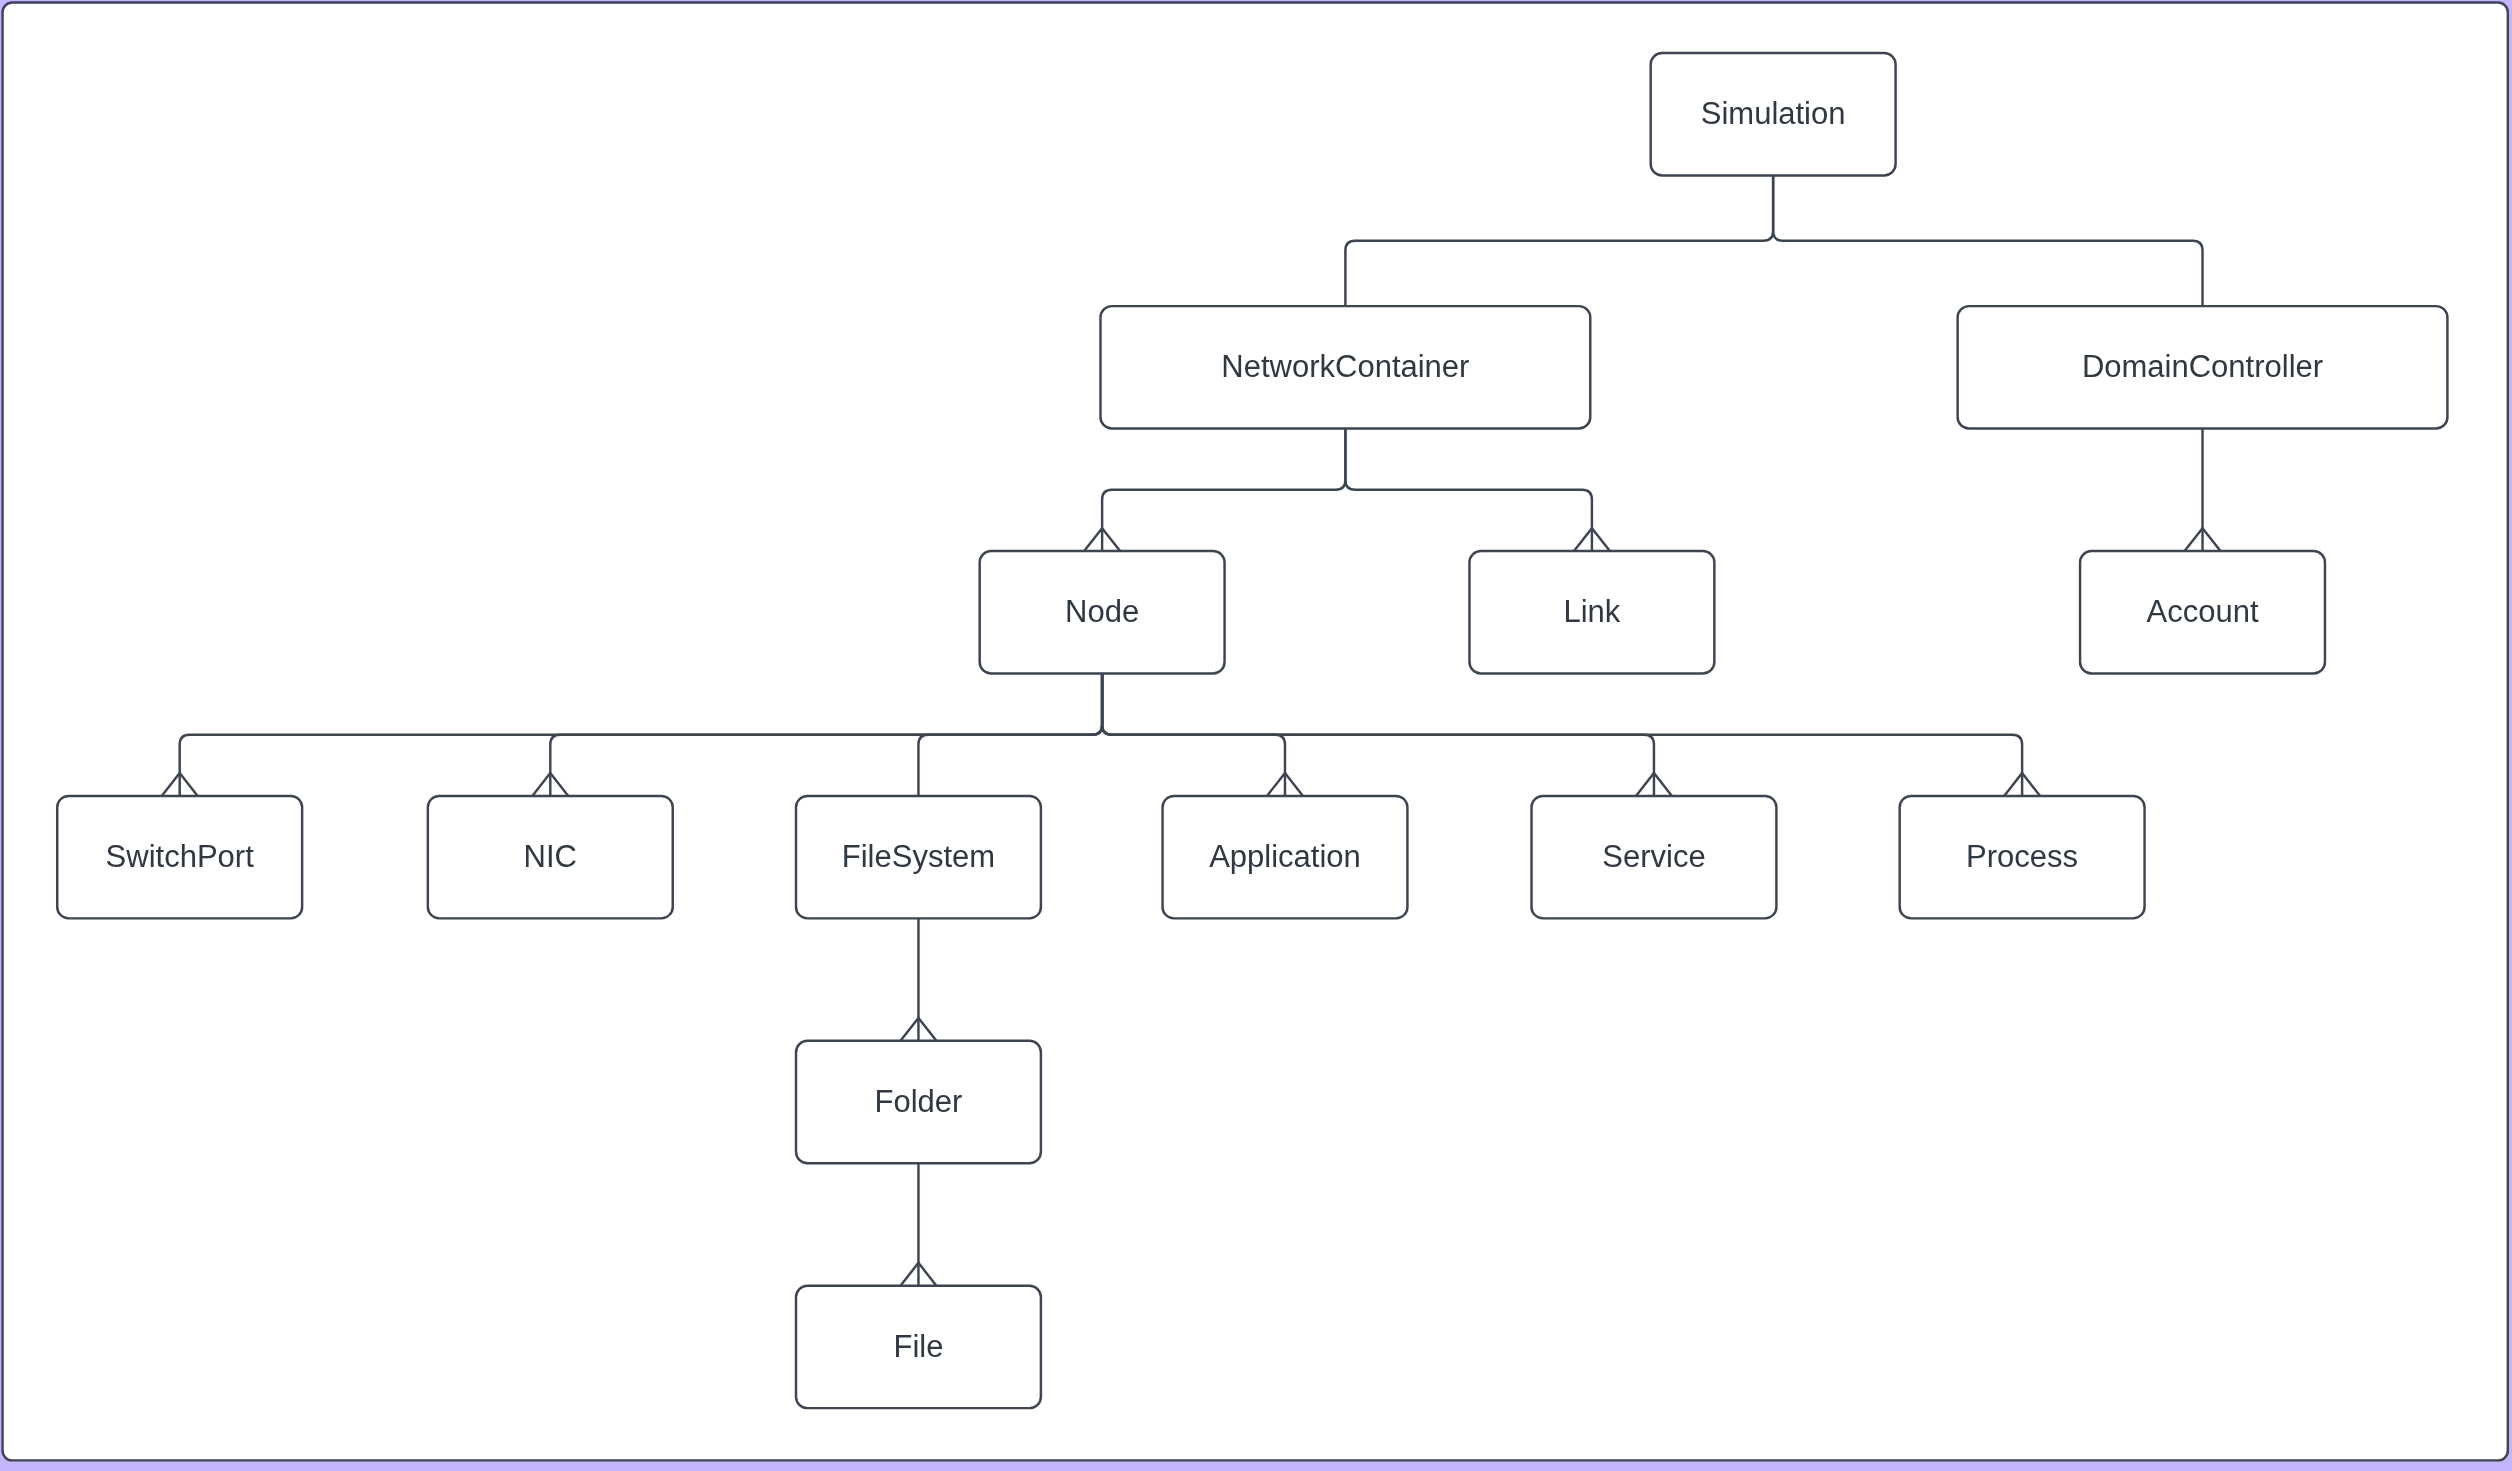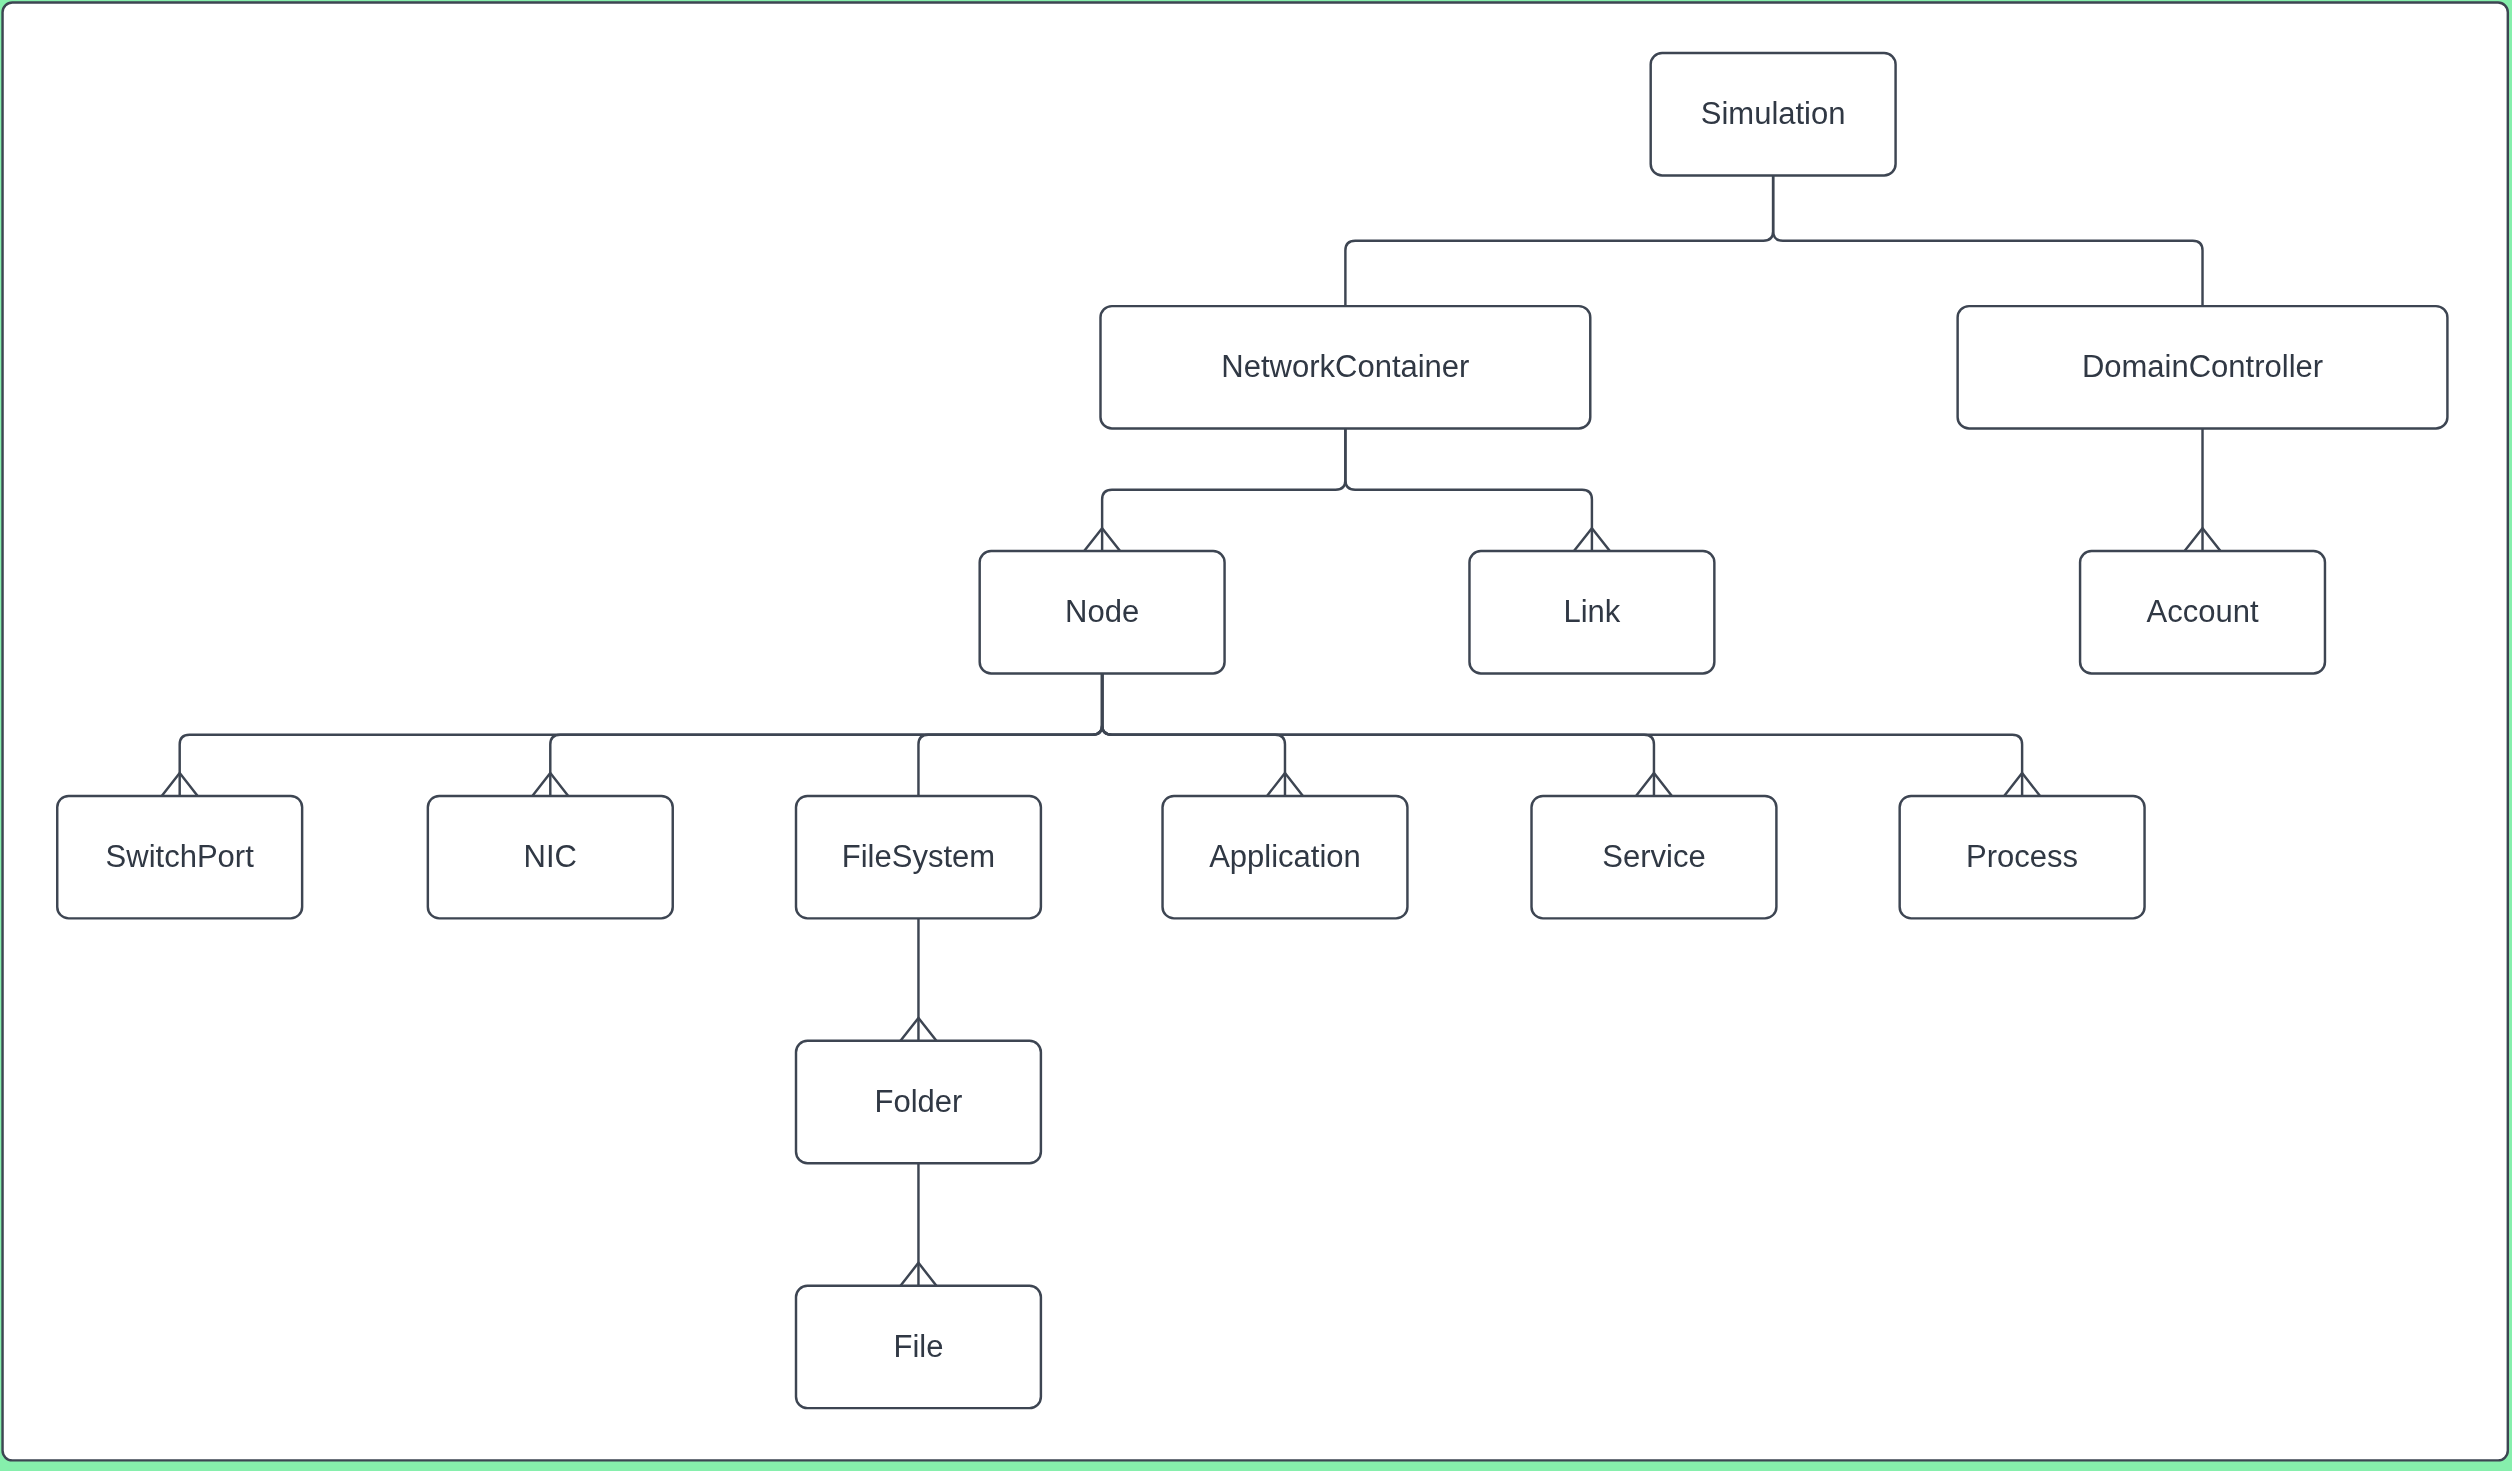--- a/index.html
+++ b/index.html
@@ -8,21 +8,21 @@
     padding: 0;
     background: #ffffff;
   }
   body {
     font-family: "Liberation Sans", sans-serif;
   }
   #diagram-root {
     position: relative;
     width: 2512px;
     height: 1471px;
-    background: #86efac;
+    background: #c4b5fd;
     overflow: hidden;
   }
   #diagram-svg {
     position: absolute;
     left: 0;
     top: 0;
     width: 2512px;
     height: 1471px;
     display: block;
   }

